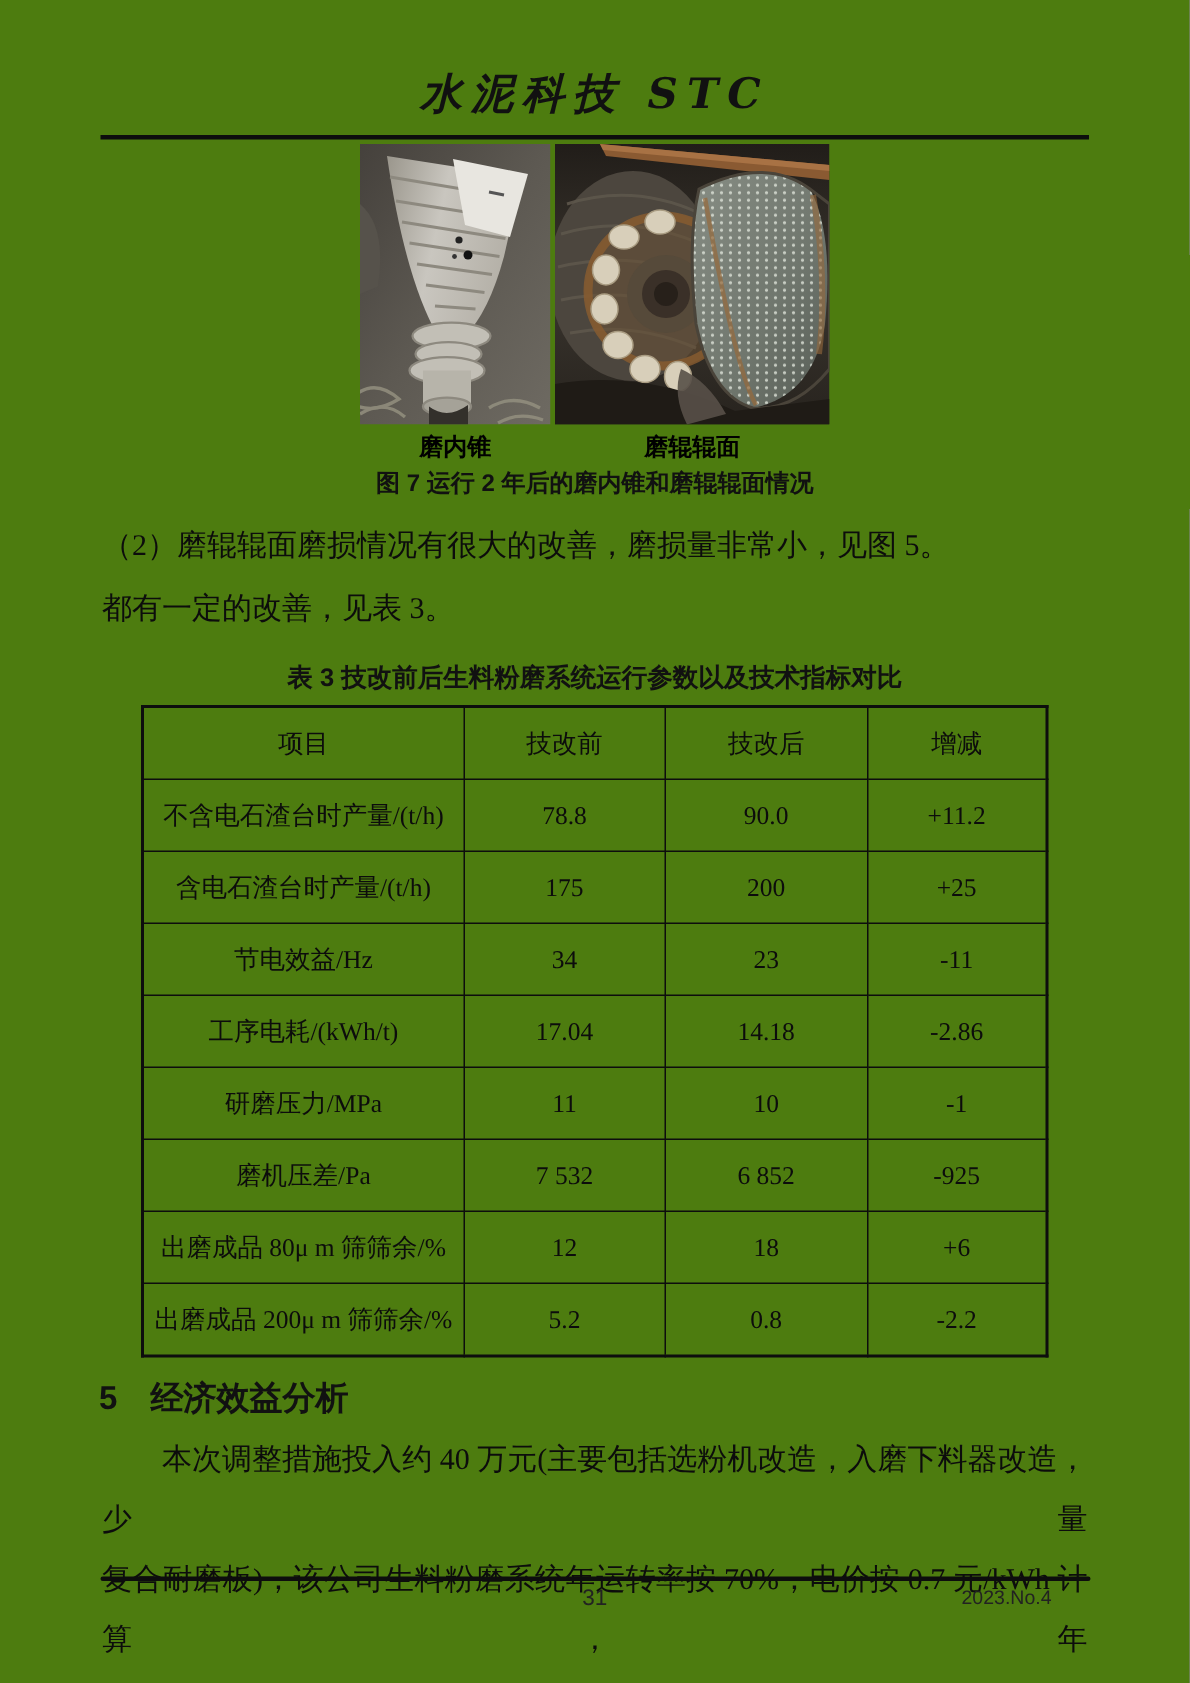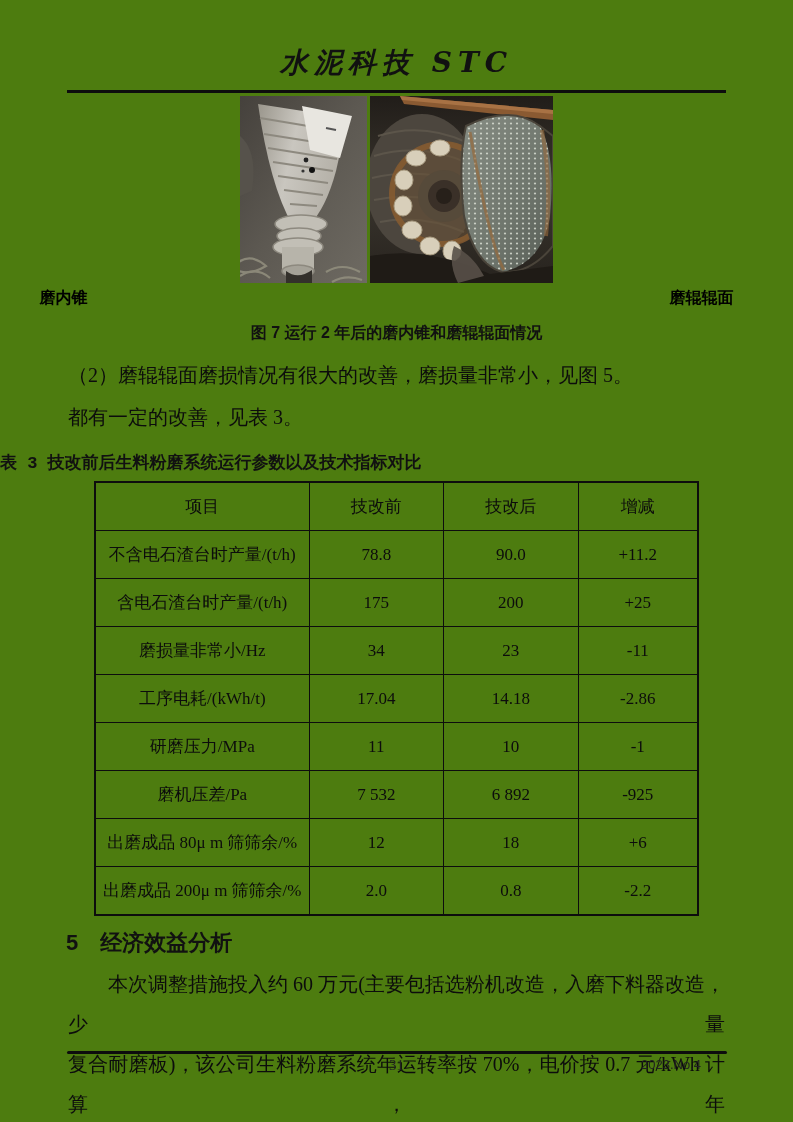--- a/index.html
+++ b/index.html
@@ -11,40 +11,40 @@
   
   .journal-title {
     padding-top:44px; text-align:center;
     font-family:"DejaVu Serif","Liberation Serif",serif;
     font-style:italic; font-weight:bold; font-size:28px; letter-spacing:6px;
   }
   .header-rule { width:659px; height:3px; background:#0d0d0d; margin:8px auto 0 auto; }
   
   .photo-row { margin-top:3px; display:flex; justify-content:center; align-items:flex-start; gap:3px; }
   .photo { display:block; }
-  .photo-labels { display:flex; justify-content:space-between; gap:3px; margin-top:5px; }
+  .photo-labels { display:flex; justify-content:center; gap:3px; margin-top:5px; }
   .photo-labels .lbl {
     font-family:"Liberation Sans","DejaVu Sans",sans-serif; font-weight:bold;
     font-size:16px; text-align:center; color:#000;
   }
   .lbl-left { width:127px; }
   .lbl-right { width:183px; }
   .fig-caption {
-    text-align:center; margin-top:14px;
+    text-align:center; margin-top:3px;
     font-family:"Liberation Sans","DejaVu Sans",sans-serif; font-weight:bold; font-size:16px;
   }
   
   .body-block { width:657px; margin:10px auto 0 auto; font-size:20px; line-height:42px; color:#0c0c0c; }
   .line { white-space:nowrap; }
   .indent { text-indent:2em; }
   .jline { white-space:normal; text-align:justify; text-align-last:justify; }
   
   .table-title {
-    margin-top:13px;
-    font-family:Liberation Mono, monospace; font-weight:bold; font-size:17px;
+    text-align:center; margin-top:13px;
+    font-family:Liberation Sans, sans-serif; font-weight:bold; font-size:17px;
   }
   table.data {
     width:605px; margin:7px auto 0 auto; border-collapse:collapse;
     font-size:17px; color:#0c0c0c;
   }
   table.data th, table.data td {
     border:1.5px solid #0d0d0d; text-align:center; vertical-align:middle; padding:12px 4px;
     font-weight:normal;
   }
   table.data { border:2px solid #0d0d0d; }
@@ -57,21 +57,21 @@
     margin:12px 0 0 66px;
     font-family:"Liberation Sans","DejaVu Sans",sans-serif; font-weight:bold; font-size:22px;
     display:flex; align-items:baseline;
   }
   .section-heading .num { margin-right:22px; }
   .section-body { width:657px; margin:6px auto 0 auto; font-size:20px; line-height:40px; color:#0c0c0c; }
   
   .footer-rule { position:absolute; left:67px; top:1051px; width:660px; height:3px; background:#0d0d0d; border-radius:2px; }
   .footer-page {
     position:absolute; left:0; top:1057px; width:100%; text-align:center;
-    font-family:Liberation Serif, serif; font-size:15px; color:#222;
+    font-family:Liberation Sans, sans-serif; font-size:15px; color:#222;
   }
   .footer-issue {
     position:absolute; top:1057px; right:92px;
     font-family:"Liberation Sans","DejaVu Sans",sans-serif; font-size:13px; color:#222;
   }
 </style>
 </head>
 <body>
 
 <div class="page">
@@ -210,64 +210,64 @@
       <td>90.0</td>
       <td>+11.2</td>
     </tr>
     <tr class="h-r2">
       <td>含电石渣台时产量/(t/h)</td>
       <td>175</td>
       <td>200</td>
       <td>+25</td>
     </tr>
     <tr class="h-r3">
-      <td>磨损量非常小/Hz</td>
+      <td>节电效益/Hz</td>
       <td>34</td>
       <td>23</td>
       <td>-11</td>
     </tr>
     <tr class="h-r4">
       <td>工序电耗/(kWh/t)</td>
       <td>17.04</td>
       <td>14.18</td>
       <td>-2.86</td>
     </tr>
     <tr class="h-r5">
       <td>研磨压力/MPa</td>
       <td>11</td>
       <td>10</td>
       <td>-1</td>
     </tr>
     <tr class="h-r6">
       <td>磨机压差/Pa</td>
       <td>7 532</td>
-      <td>6 892</td>
+      <td>6 852</td>
       <td>-925</td>
     </tr>
     <tr class="h-r7">
       <td>出磨成品 80μ m 筛筛余/%</td>
       <td>12</td>
       <td>18</td>
       <td>+6</td>
     </tr>
     <tr class="h-r8">
       <td>出磨成品 200μ m 筛筛余/%</td>
-      <td>2.0</td>
+      <td>5.2</td>
       <td>0.8</td>
       <td>-2.2</td>
     </tr>
   </tbody>
     </table>
 
   <div class="section-heading">
     <span class="num">5</span>
     <span>经济效益分析</span>
   </div>
   <div class="section-body">
-    <div class="jline indent">本次调整措施投入约 60 万元(主要包括选粉机改造，入磨下料器改造，少量</div>
+    <div class="jline indent">本次调整措施投入约 40 万元(主要包括选粉机改造，入磨下料器改造，少量</div>
     <div class="jline">复合耐磨板)，该公司生料粉磨系统年运转率按 70%，电价按 0.7 元/kWh 计算，年</div>
 
   </div>
 
   <div class="footer-rule"></div>
   <div class="footer-page">31</div>
   <div class="footer-issue">2023.No.4</div>
 
 </div>
 

